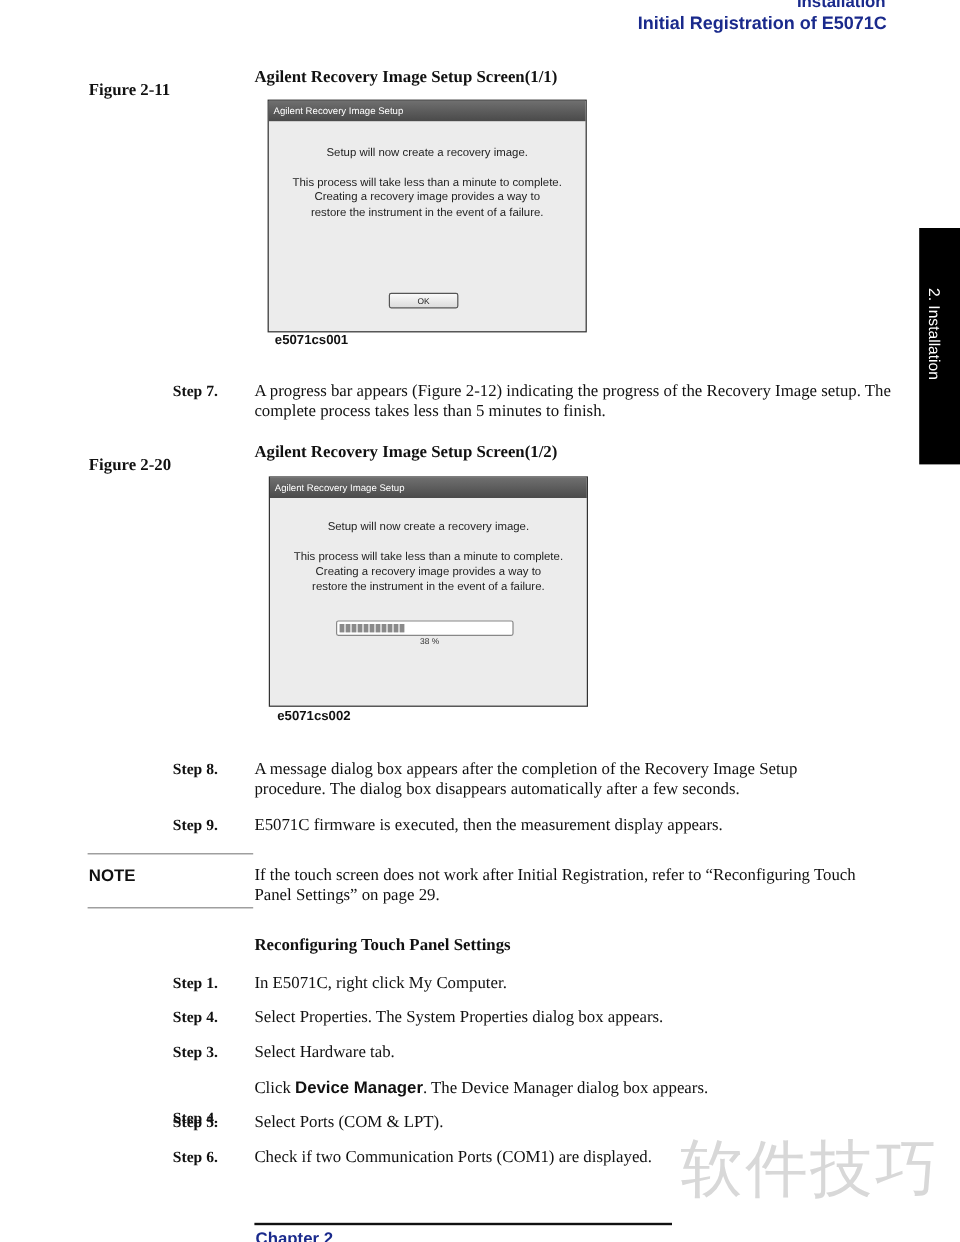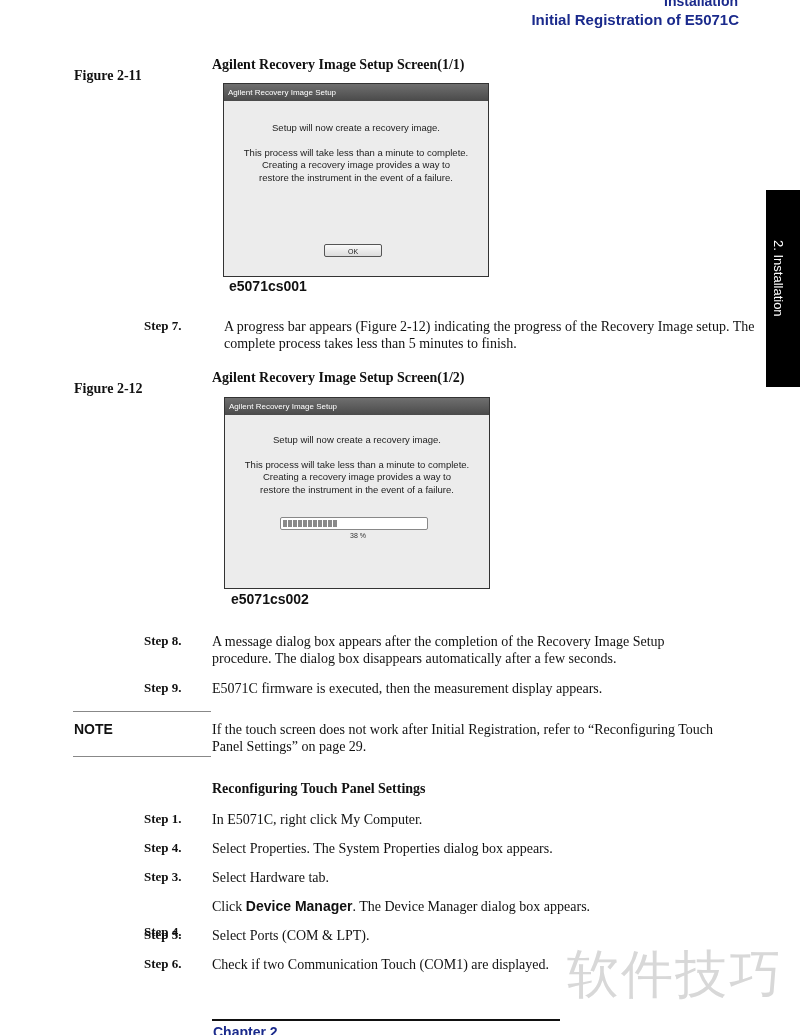--- a/index.html
+++ b/index.html
@@ -21,21 +21,21 @@
     .dlg-text { position: absolute; left: 0; right: 0; text-align: center; font-family: "Liberation Sans", sans-serif;
                 font-size: 9.5px; color: #222; line-height: 12.5px; }
     .ok-btn { position: absolute; width: 58px; height: 13px; border: 1px solid #555; border-radius: 2px;
               background: linear-gradient(#fafafa, #dcdcdc); font-family: "Liberation Sans", sans-serif;
               font-size: 7px; text-align: center; line-height: 13px; color: #222; box-sizing: border-box; }
     .progress { position: absolute; width: 148px; height: 13px; border: 1px solid #888; border-radius: 2px;
                 background: #fff; box-sizing: border-box; padding: 2px; }
     .progress-fill { height: 100%; display: flex; gap: 1px; }
     .progress-fill span { flex: 0 0 4px; background: #8a8a8a; }
     .progress-label { position: absolute; font-family: "Liberation Sans", sans-serif; font-size: 7px; color: #333; }
-    .fig-id { font-family: "Liberation Sans", sans-serif; font-weight: bold; font-size: 14px; color: #111; text-align: right; }
+    .fig-id { font-family: "Liberation Sans", sans-serif; font-weight: bold; font-size: 11px; color: #111; text-align: right; }
     .step-label { left: 144px; font-weight: bold; font-size: 13px; white-space: nowrap; }
     .step-text { left: 212px; width: 535px; font-size: 14px; line-height: 17px; }
     .note-label { left: 74px; font-family: "Liberation Sans", sans-serif; font-weight: bold; font-size: 14px; }
     .rule { height: 1px; background: #888; }
     .subhead { left: 212px; font-weight: bold; font-size: 14px; }
     .sans-bold { font-family: "Liberation Sans", sans-serif; font-weight: bold; }
     .footer-rule { left: 212px; top: 1019px; width: 348px; height: 2px; background: #111; }
     .footer-chapter { left: 213px; top: 1024px; font-family: "Liberation Sans", sans-serif; font-weight: bold;
                       font-size: 14px; color: #1a2a8c; }
     .watermark { left: 567px; top: 940px; font-family: "DejaVu Sans", sans-serif; font-size: 52px; color: #d8d8d8;
@@ -58,23 +58,23 @@
   <div class="dialog-title">Agilent Recovery Image Setup</div>
   <div class="dlg-text" style="top:38px;">Setup will now create a recovery image.</div>
   <div class="dlg-text" style="top:63px;">This process will take less than a minute to complete.</div>
   <div class="dlg-text" style="top:75px;">Creating a recovery image provides a way to</div>
   <div class="dlg-text" style="top:88px;">restore the instrument in the event of a failure.</div>
   <div class="ok-btn" style="left:100px; top:160px;">OK</div>
 </div>
 <div class="abs fig-id" style="left:229px; top:278px;">e5071cs001</div>
 
 <div class="abs step-label" style="top:318px;">Step 7.</div>
-<div class="abs step-text" style="top:318px;margin-left:12px;">A progress bar appears (Figure 2-12) indicating the progress of the Recovery Image setup. The complete process takes less than 5 minutes to finish.</div>
+<div class="abs step-text" style="top:318px;">A progress bar appears (Figure 2-12) indicating the progress of the Recovery Image setup. The complete process takes less than 5 minutes to finish.</div>
 
-<div class="abs fig-num" style="top:370px;">Figure 2-12</div>
+<div class="abs fig-num" style="top:370px;">Figure 2-20</div>
 <div class="abs fig-title" style="top:370px;">Agilent Recovery Image Setup Screen(1/2)</div>
 
 <div class="abs dialog" style="left:224px; top:397px; width:266px; height:192px;">
   <div class="dialog-title">Agilent Recovery Image Setup</div>
   <div class="dlg-text" style="top:36px;">Setup will now create a recovery image.</div>
   <div class="dlg-text" style="top:61px;">This process will take less than a minute to complete.</div>
   <div class="dlg-text" style="top:73px;">Creating a recovery image provides a way to</div>
   <div class="dlg-text" style="top:86px;">restore the instrument in the event of a failure.</div>
   <div class="progress" style="left:55px; top:119px;">
     <div class="progress-fill" id="progress-fill">
@@ -116,18 +116,18 @@
 <div class="abs step-label" style="top:869px;">Step 3.</div>
 <div class="abs step-text" style="top:869px;">Select Hardware tab.</div>
 
 <div class="abs step-label" style="top:898px;margin-top:26px;">Step 4.</div>
 <div class="abs step-text" style="top:898px;"><span>Click </span><span class="sans-bold">Device Manager</span><span>. The Device Manager dialog box appears.</span></div>
 
 <div class="abs step-label" style="top:927px;">Step 5.</div>
 <div class="abs step-text" style="top:927px;">Select Ports (COM &amp; LPT).</div>
 
 <div class="abs step-label" style="top:956px;">Step 6.</div>
-<div class="abs step-text" style="top:956px;">Check if two Communication Touch (COM1) are displayed.</div>
+<div class="abs step-text" style="top:956px;">Check if two Communication Ports (COM1) are displayed.</div>
 
 <div class="abs watermark">软件技巧</div>
 
 <div class="abs footer-rule"></div>
 <div class="abs footer-chapter">Chapter 2</div>
 
 </body></html>

